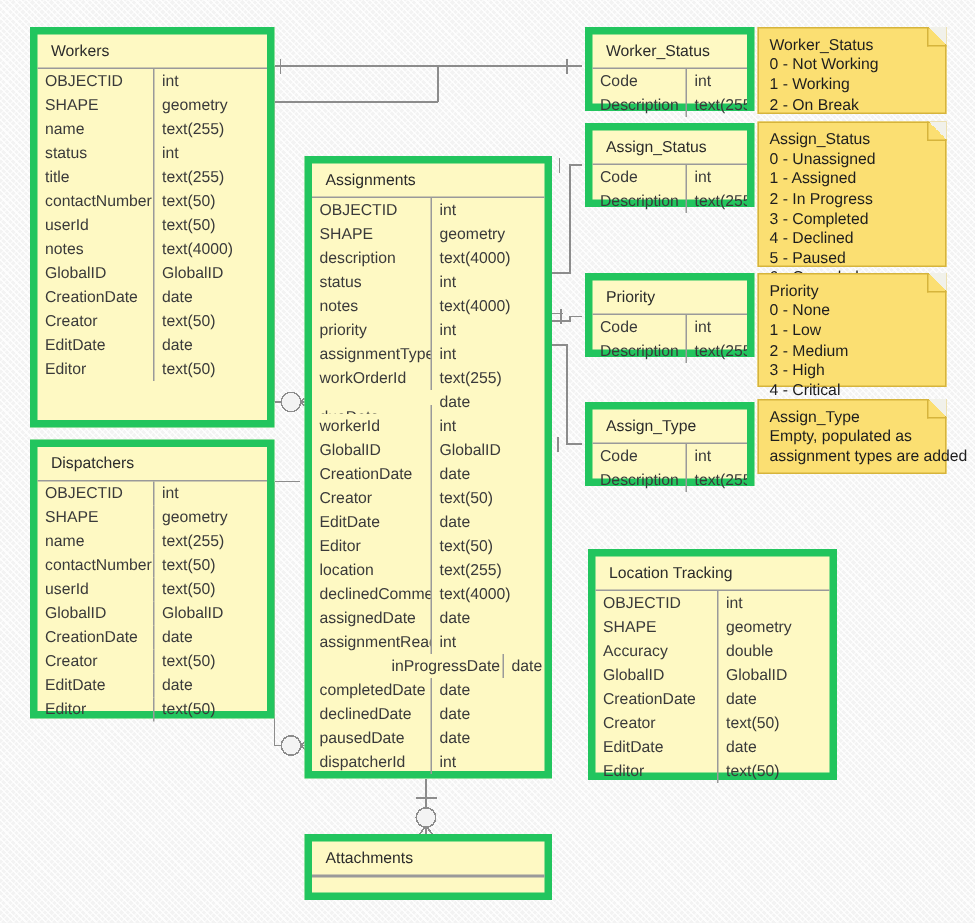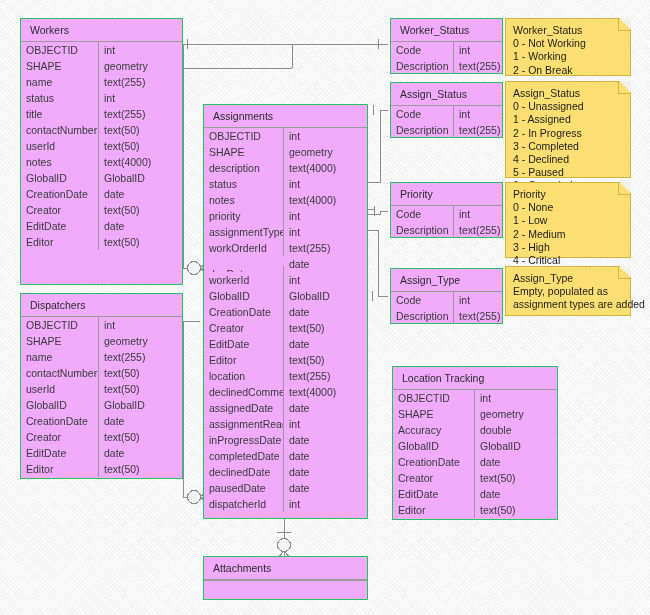--- a/index.html
+++ b/index.html
@@ -28,22 +28,22 @@
     position: absolute;
     left: 0; top: 0;
     width: 650px;
     height: 615px;
     pointer-events: none;
   }
 
   
   .entity {
     position: absolute;
-    background: #f0abfc;
-    border: 1px solid #22c55e;
+    background: #fef9c3;
+    border: 5px solid #22c55e;
     box-sizing: border-box;
     box-shadow: 0 0 0 0 rgba(0,0,0,0);
   }
   .entity .title {
     font-size: 10.5px;
     color: #2b2b2b;
     padding: 5px 0 5px 9px;
     border-bottom: 1px solid #9a9a9a;
     line-height: 12px;
     white-space: nowrap;
@@ -330,21 +330,21 @@
       </div>
       <div class="row">
         <div class="fname" style="width: 80px;">assignedDate</div>
         <div class="ftype">date</div>
       </div>
       <div class="row">
         <div class="fname" style="width: 80px;">assignmentRead</div>
         <div class="ftype">int</div>
       </div>
       <div class="row">
-        <div class="fname" style="width: 80px;">inProgressDate</div>
+        <div class="fname" style="width: 80px; margin-left: 48px;">inProgressDate</div>
         <div class="ftype">date</div>
       </div>
       <div class="row">
         <div class="fname" style="width: 80px;">completedDate</div>
         <div class="ftype">date</div>
       </div>
       <div class="row">
         <div class="fname" style="width: 80px;">declinedDate</div>
         <div class="ftype">date</div>
       </div>

